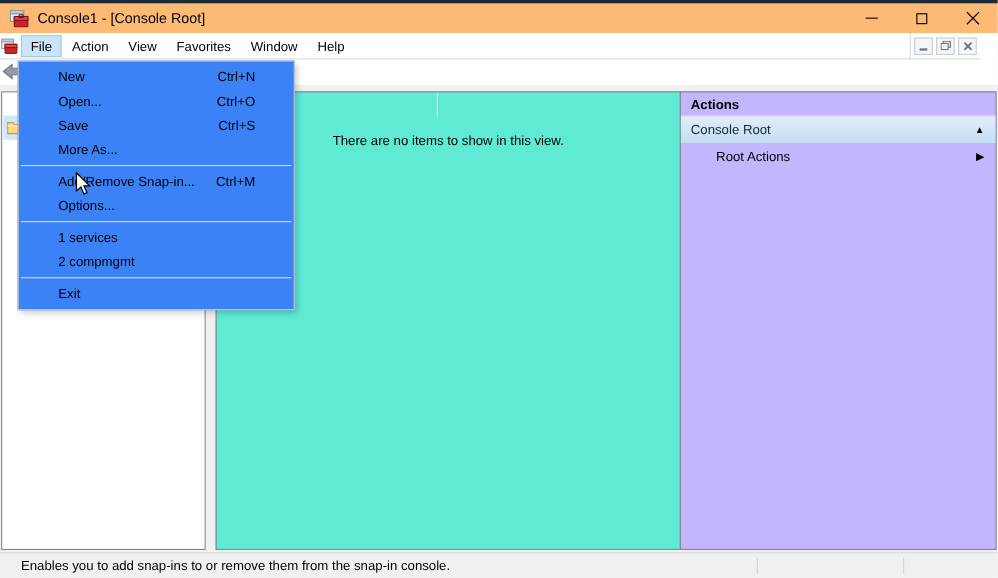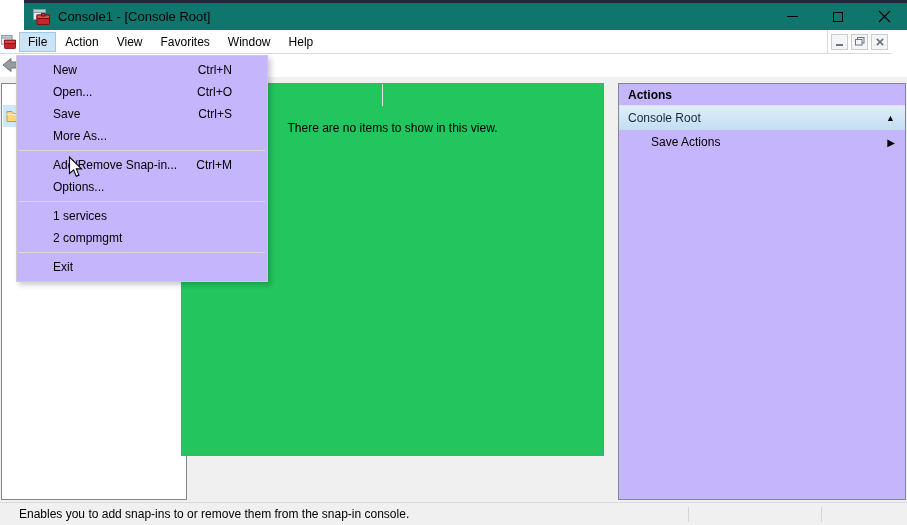--- a/index.html
+++ b/index.html
@@ -4,21 +4,21 @@
 <style>
   * { margin:0; padding:0; box-sizing:border-box; }
   html,body { width:907px; height:525px; }
   body {
     position:relative; overflow:hidden; background:#ffffff;
     font-family:"Liberation Sans","DejaVu Sans",sans-serif; font-size:12px; color:#000;
   }
 
   
   .titlebar { position:absolute; top:0; left:0; right:0; height:30px;
-    border-top:3px solid #1c2b3a; background:#0f766e; display:flex; align-items:center;margin-left:24px; }
+    border-top:3px solid #1c2b3a; background:#fdba74; display:flex; align-items:center; }
   .titlebar .app-icon { width:17px; height:16px; margin-left:9px; flex:0 0 auto; }
   .title-text { margin-left:8px; font-size:13px; }
   .win-controls { position:absolute; right:0; top:0; height:27px; display:flex; }
   .win-btn { width:46px; height:27px; display:flex; align-items:center; justify-content:center; }
   .glyph-min { width:11px; height:1px; background:#000; display:block; }
   .glyph-max { width:10px; height:10px; border:1px solid #000; display:block; }
 
   
   .menubar { position:absolute; top:30px; left:0; right:16px; height:24px; background:#fff;
     border-bottom:1px solid #d9d9d9; display:flex; align-items:center; }
@@ -37,42 +37,42 @@
 
   
   .workarea { position:absolute; top:77px; left:0; right:0; height:425px; background:#f0f0f0; }
 
   .tree-pane { position:absolute; left:1px; top:6px; width:186px; height:417px;
     background:#fff; border:1px solid #828790; }
   .tree-row-selected { position:absolute; left:1px; right:1px; top:21px; height:22px;
     background:#cce8ff; display:flex; align-items:center; }
   .tree-row-selected svg { margin-left:3px; }
 
-  .main-pane { position:absolute; left:181px; top:6px; width:423px; height:373px;
-    background:#22c55e; border:1px solid #828790; }
+  .main-pane { position:absolute; left:196px; top:6px; width:423px; height:417px;
+    background:#5eead4; border:1px solid #828790; }
   .col-divider { position:absolute; left:200px; top:0; width:1px; height:22px; background:#e2e2e2; }
   .empty-msg { position:absolute; top:37px; left:0; right:0; text-align:center; }
 
   .actions-pane { position:absolute; left:618px; top:6px; width:288px; height:417px;
     background:#c4b5fd; border:1px solid #828790; }
   .actions-header { height:22px; line-height:22px; padding-left:9px; font-weight:bold;
     border-bottom:1px solid #e3e3e3; }
   .actions-group { height:24px; background:linear-gradient(#dfeefb,#c3ddf2);
     color:#14293d; display:flex; align-items:center; padding:0 10px 0 9px;gap:41px; }
   .actions-group .caret { margin-left:auto; font-size:9px; color:#000; }
   .actions-row { height:24px; display:flex; align-items:center; padding:0 10px 0 32px; }
   .actions-row .caret { margin-left:auto; font-size:10px; color:#000; }
 
   
   .statusbar { position:absolute; left:0; right:0; bottom:0; height:23px; background:#f0f0f0;
     border-top:1px solid #dadada; display:flex; align-items:center; padding-left:19px; }
   .status-divider { position:absolute; top:4px; width:1px; height:15px; background:#d5d5d5; }
 
   
-  .file-menu { position:absolute; left:16px; top:55px; width:252px; background:#c4b5fd;
+  .file-menu { position:absolute; left:16px; top:55px; width:252px; background:#3b82f6;
     border:1px solid #cccccc; box-shadow:3px 3px 5px rgba(0,0,0,0.20); z-index:10; padding:3px 0; }
   .fm-item { height:22px; display:flex; align-items:center; padding:0 35px 0 36px; cursor:default; }
   .fm-shortcut { margin-left:auto; }
   .fm-sep { height:1px; background:#d9d9d9; margin:3px 2px; }
 
   .cursor { position:absolute; left:68px; top:156px; z-index:30; pointer-events:none; }
 </style>
 </head>
 <body>
 
@@ -155,21 +155,21 @@
     <div class="empty-msg">There are no items to show in this view.</div>
   </div>
 
   <div class="actions-pane">
     <div class="actions-header">Actions</div>
     <div class="actions-group">
       <span>Console Root</span>
       <span class="caret">▲</span>
     </div>
     <div class="actions-row">
-      <span>Save Actions</span>
+      <span>Root Actions</span>
       <span class="caret">▶</span>
     </div>
   </div>
 
 </div>
 
 <div class="statusbar">
   <span>Enables you to add snap-ins to or remove them from the snap-in console.</span>
   <span class="status-divider" style="left:688px;"></span>
   <span class="status-divider" style="left:821px;"></span>

